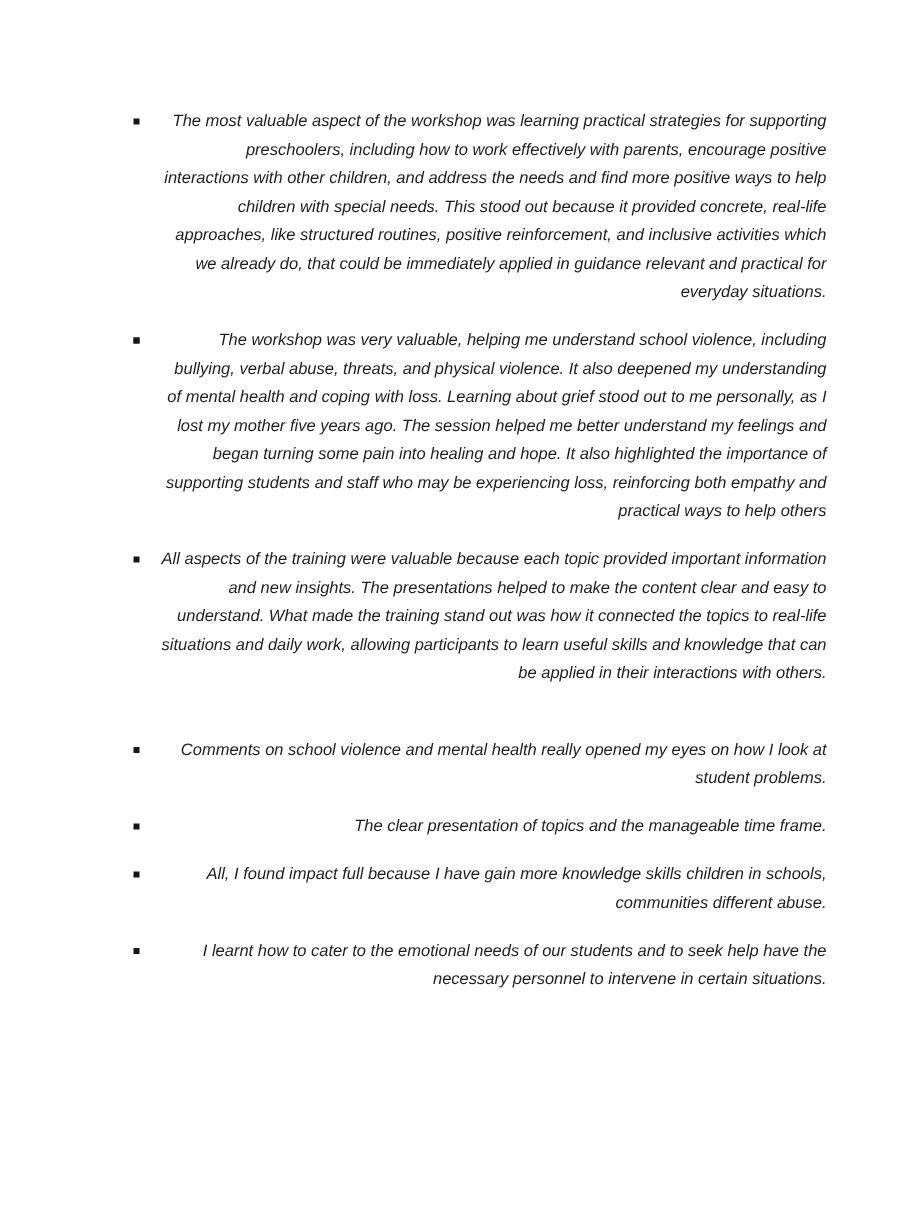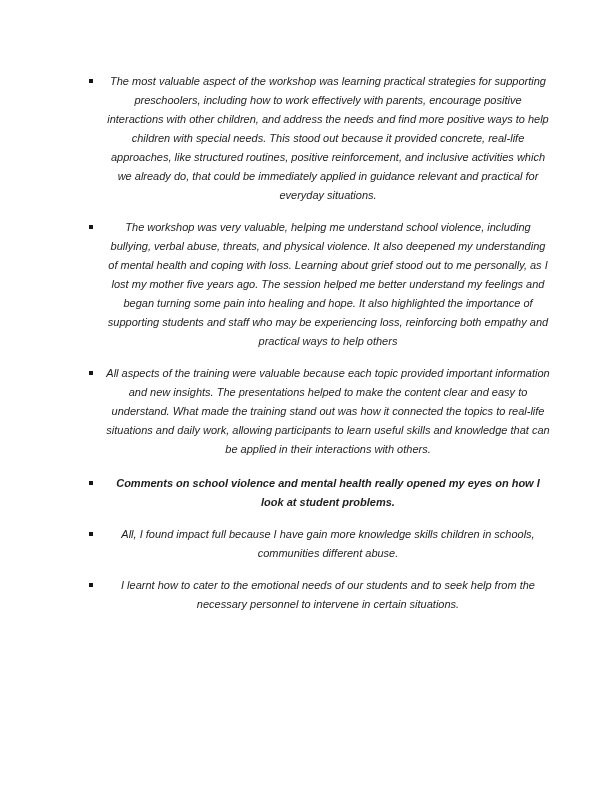--- a/index.html
+++ b/index.html
@@ -28,25 +28,24 @@
     box-sizing: content-box;
   }
   ul.bullet-list li {
     position: relative;
     padding-left: 17px;
     margin: 0 0 13px 0;
     font-style: italic;
     font-size: 11px;
     line-height: 19px;
     color: #1e1e1e;
-    text-align: center;
+    text-align: right;
   }
   ul.bullet-list li.extra-gap {
-    margin-top: 15px;
-    font-weight: bold;
+    margin-top: 32px;
   }
   .bullet-marker {
     position: absolute;
     left: 1px;
     top: 7px;
     width: 4px;
     height: 4px;
     background: #161616;
   }
 </style>
@@ -69,20 +68,24 @@
     <li>
       <span class="bullet-marker"></span>
       <span>All aspects of the training were valuable because each topic provided important information and new insights. The presentations helped to make the content clear and easy to understand. What made the training stand out was how it connected the topics to real-life situations and daily work, allowing participants to learn useful skills and knowledge that can be applied in their interactions with others.</span>
     </li>
     <li class="extra-gap">
       <span class="bullet-marker"></span>
       <span>Comments on school violence and mental health really opened my eyes on how I look at student problems.</span>
     </li>
     <li>
       <span class="bullet-marker"></span>
+      <span>The clear presentation of topics and the manageable time frame.</span>
+    </li>
+    <li>
+      <span class="bullet-marker"></span>
       <span>All, I found impact full because I have gain more knowledge skills children in schools, communities different abuse.</span>
     </li>
     <li>
       <span class="bullet-marker"></span>
-      <span>I learnt how to cater to the emotional needs of our students and to seek help from the necessary personnel to intervene in certain situations.</span>
+      <span>I learnt how to cater to the emotional needs of our students and to seek help have the necessary personnel to intervene in certain situations.</span>
     </li>
   </ul>
 </div>
 
 </body></html>

